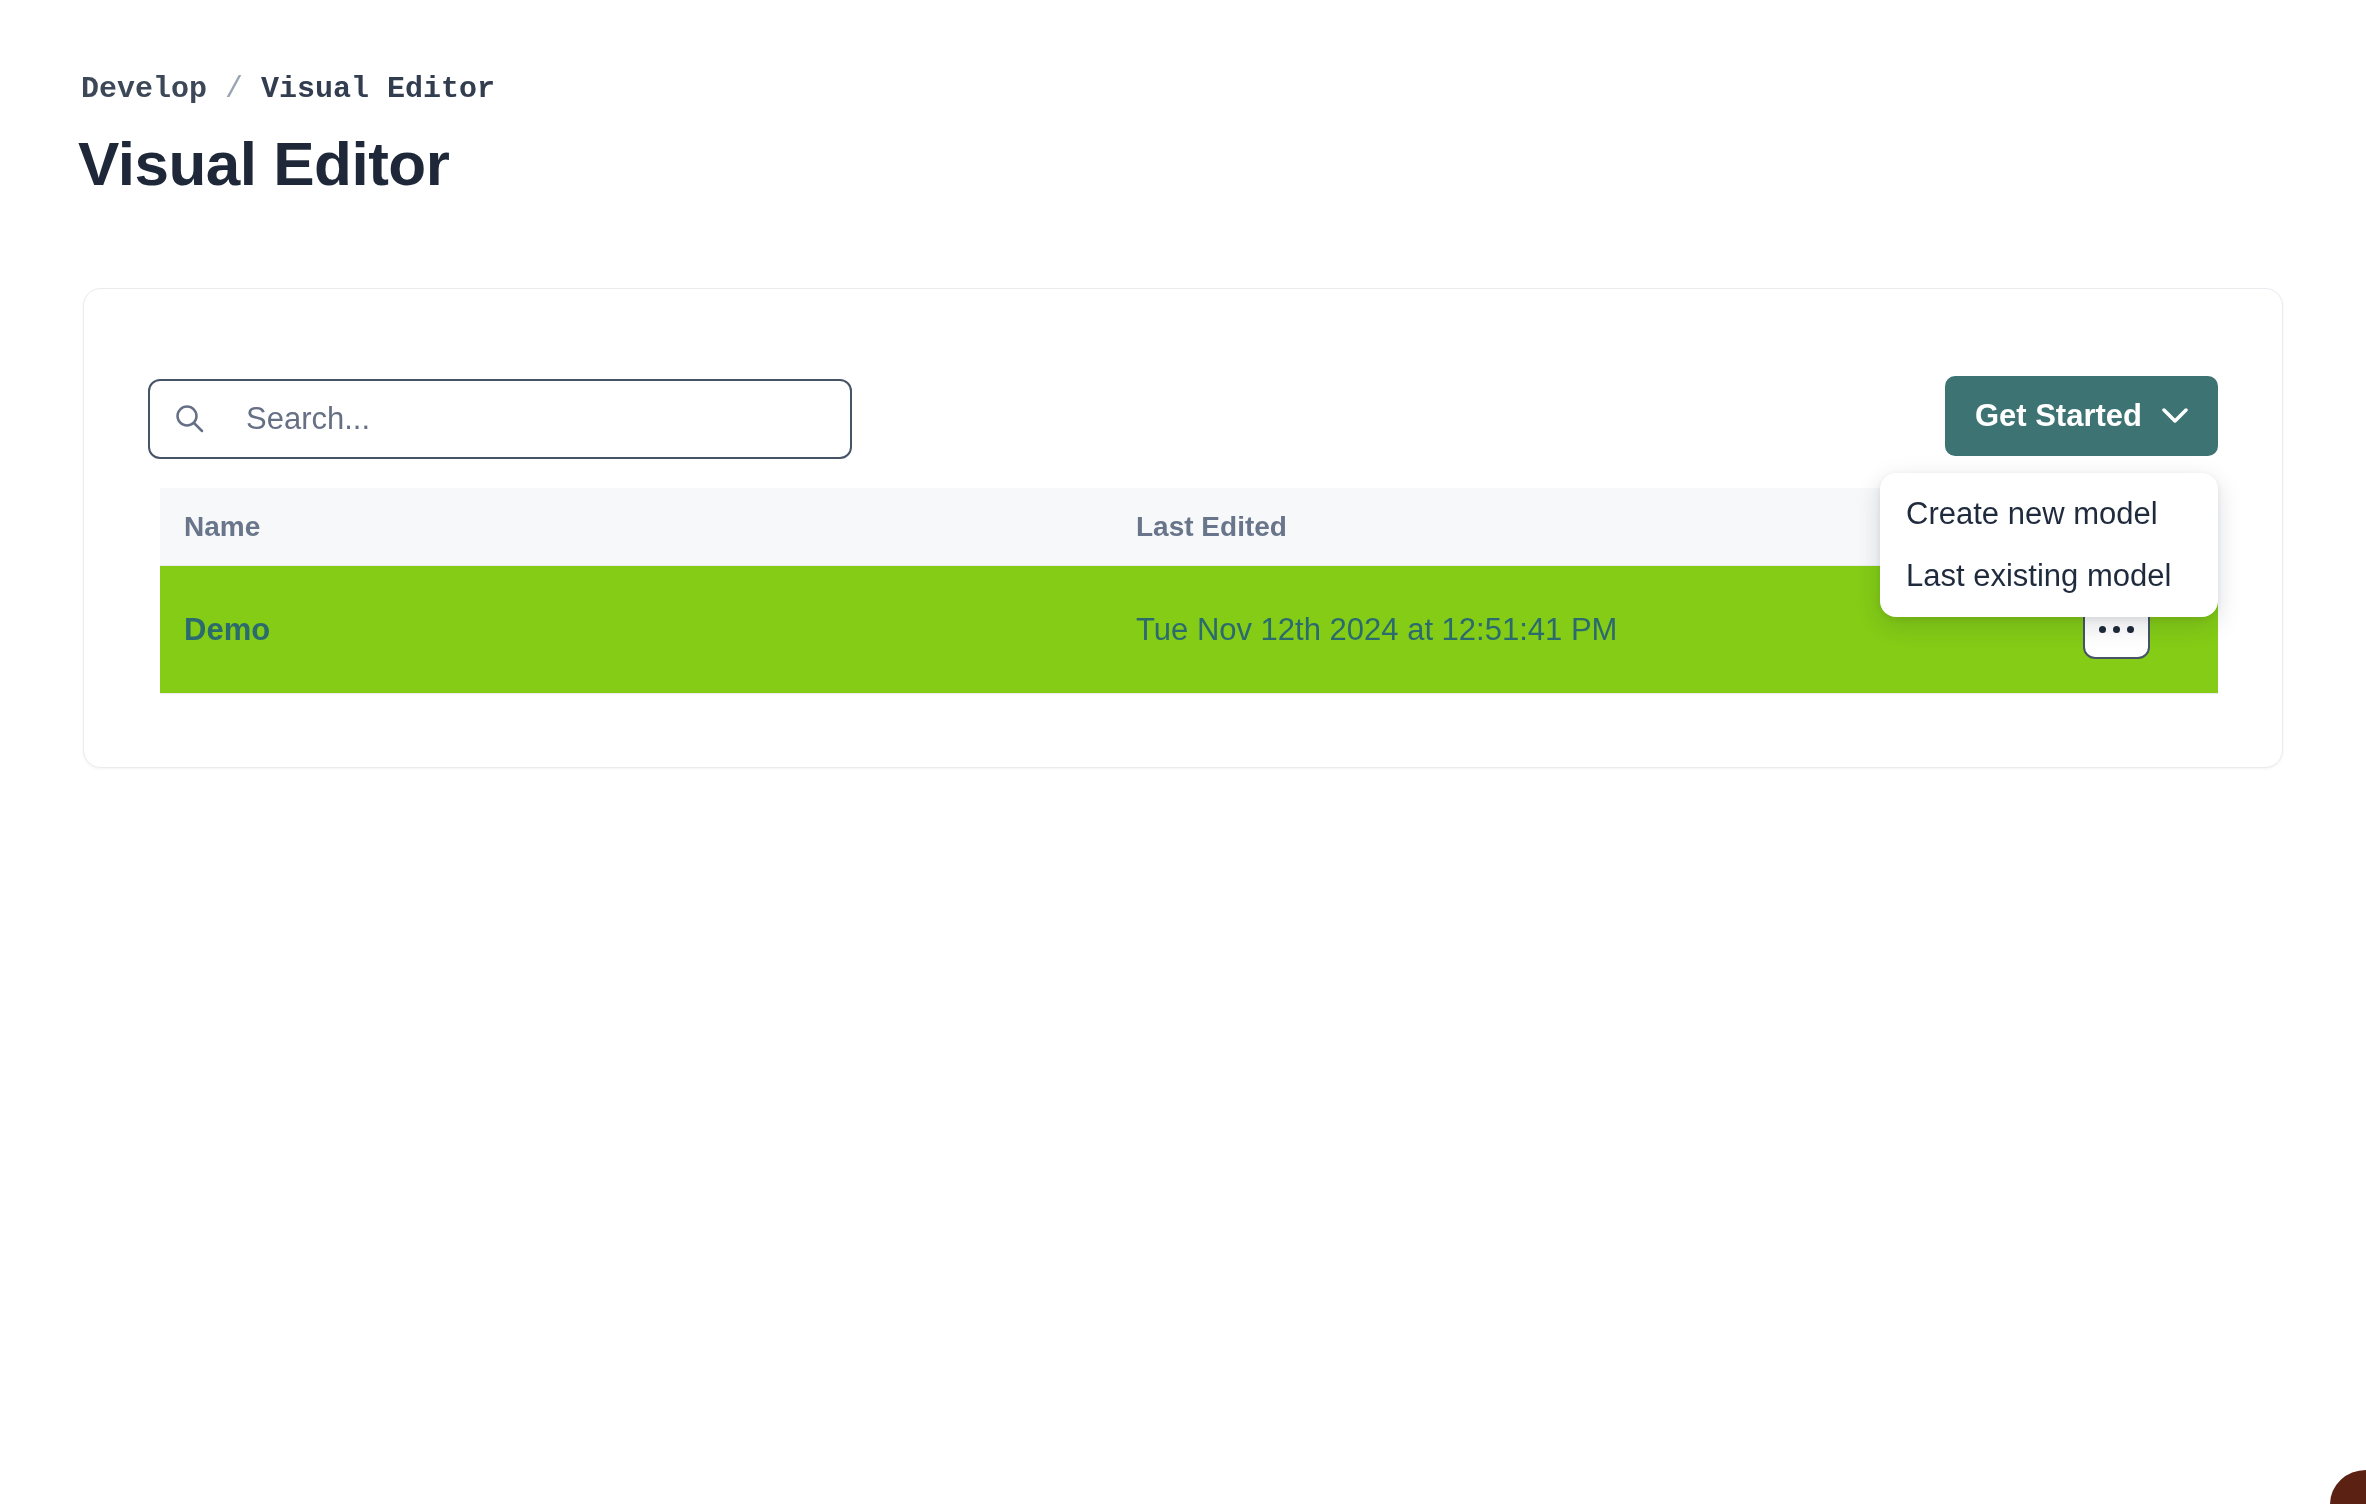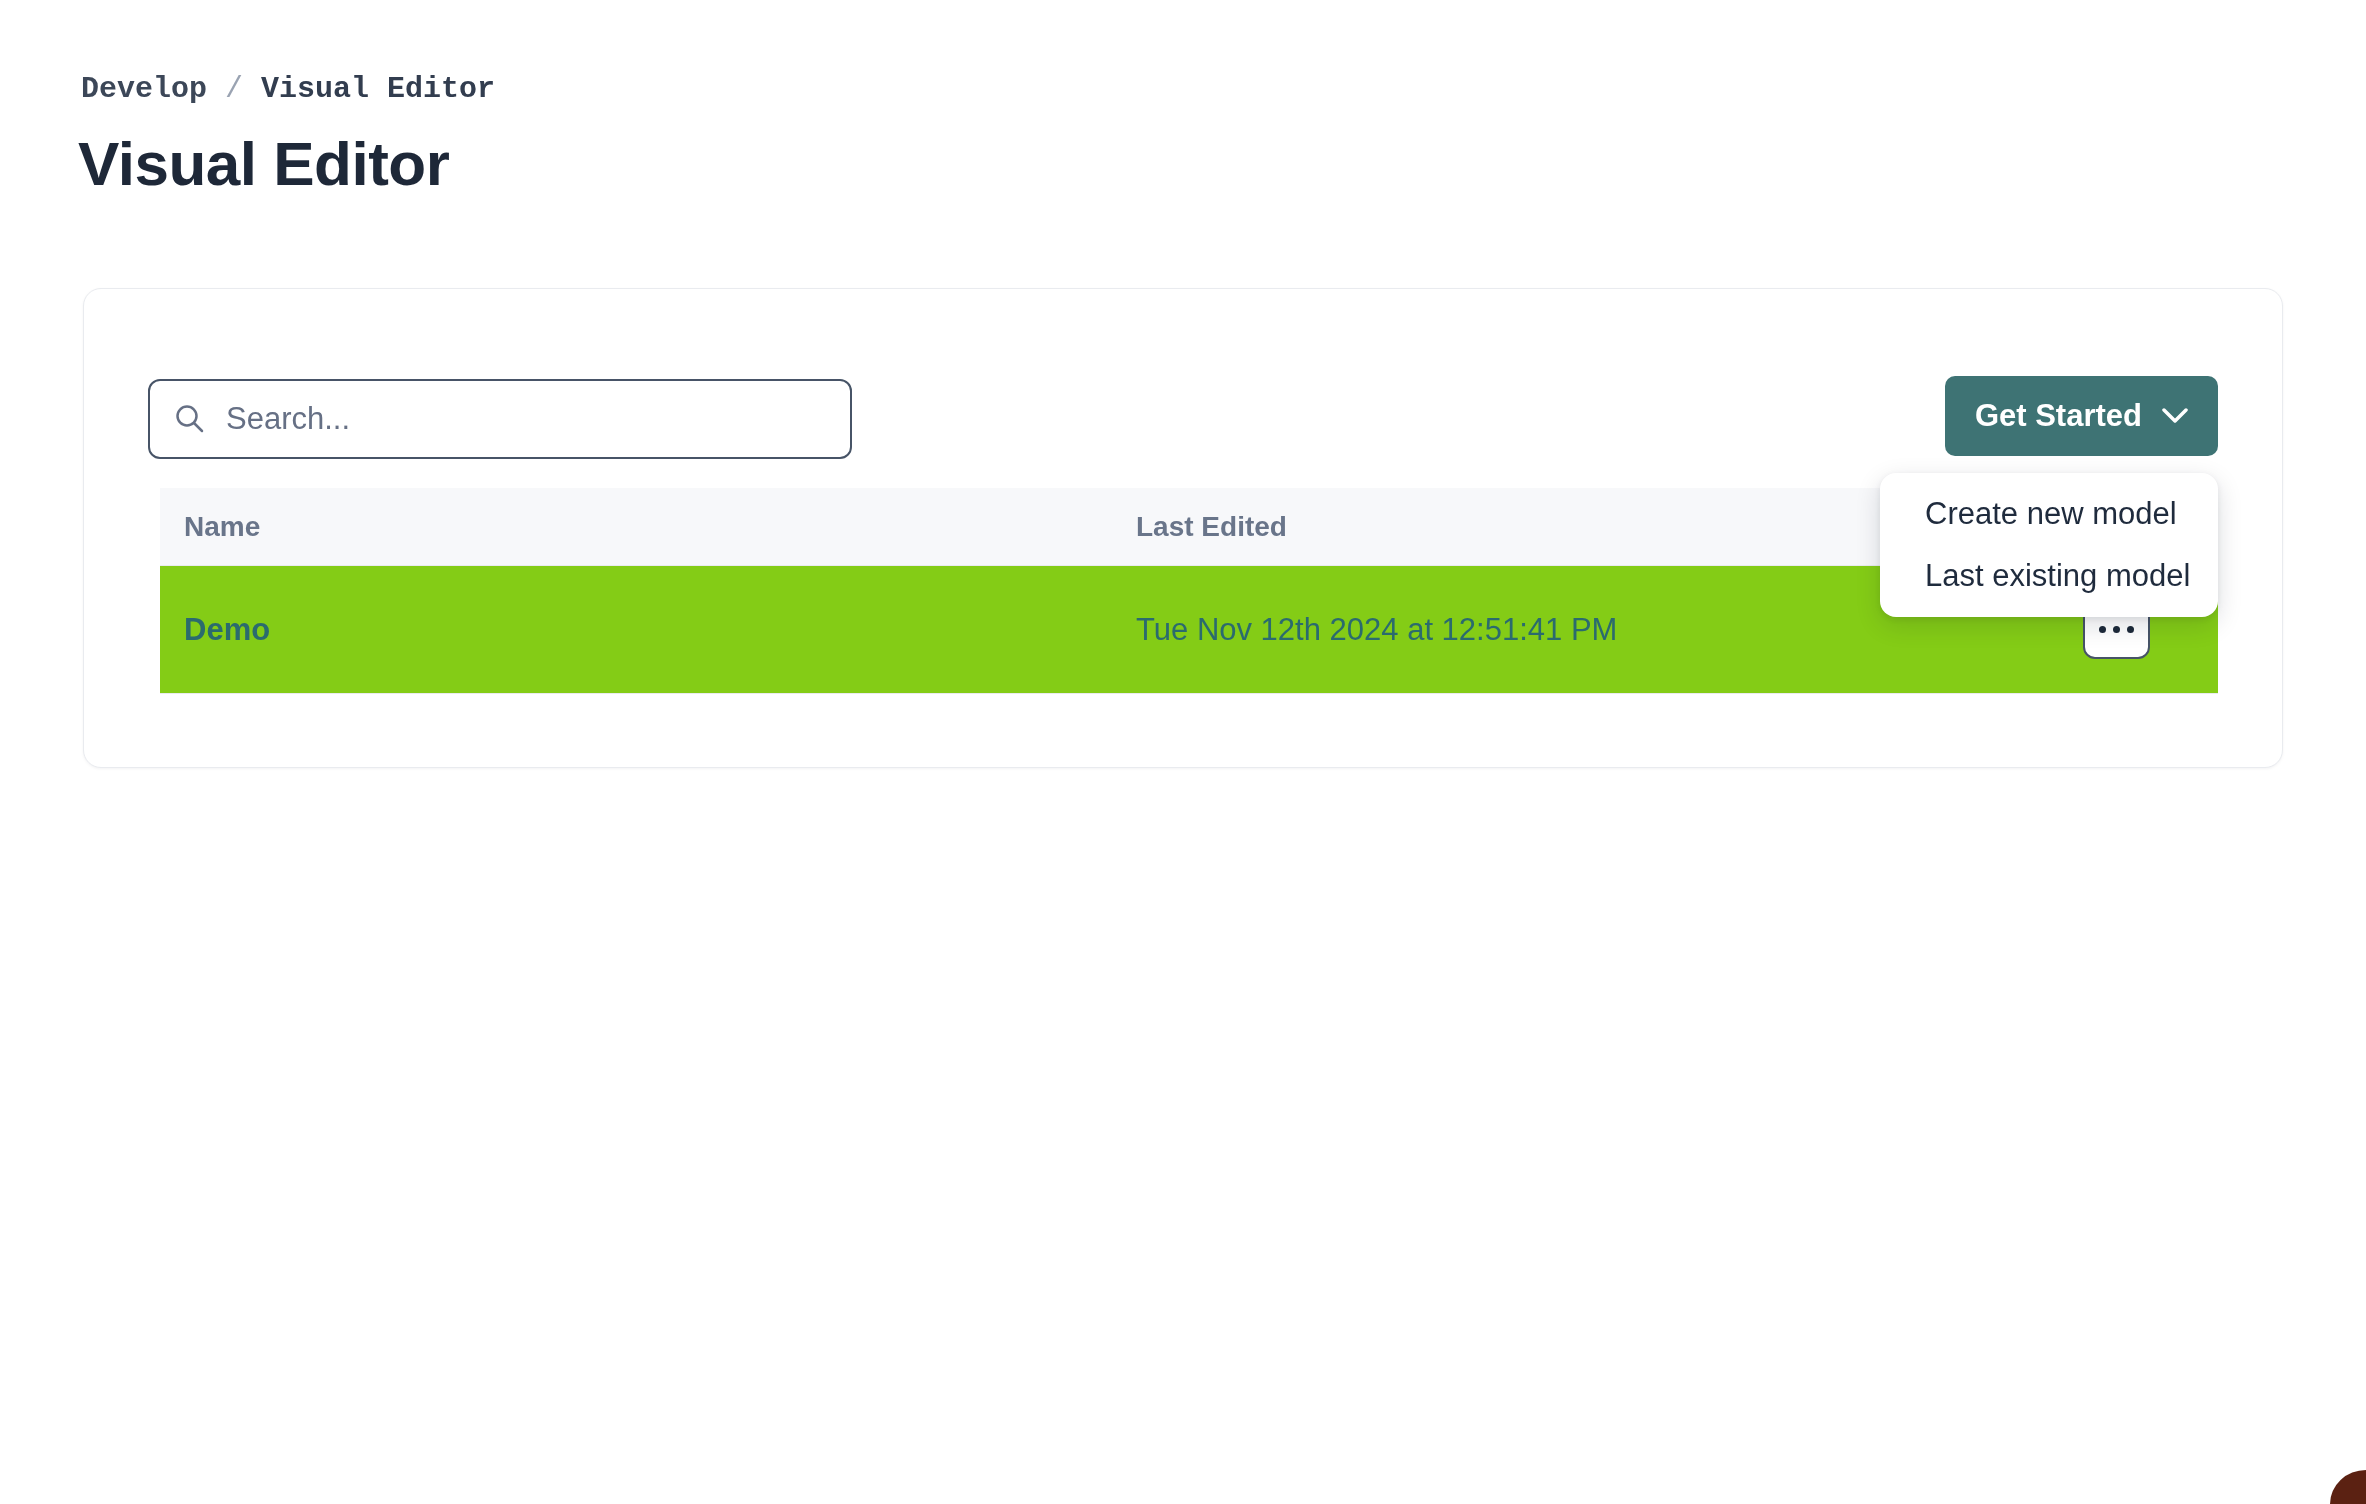--- a/index.html
+++ b/index.html
@@ -49,21 +49,21 @@
     box-shadow:0 1px 3px rgba(16,24,40,.05);
   }
 
   
   .search-wrap{
     position:absolute;left:64px;top:90px;
     width:704px;height:80px;
     border:2px solid var(--dark-border);
     border-radius:12px;
     display:flex;align-items:center;
-    padding-left:24px;background:#fff;
+    padding-left:24px;background:#fff;gap:20px;
   }
   .search-icon{display:flex;align-items:center;flex:0 0 auto;}
   .search-input{
     border:none;outline:none;flex:1;height:100%;
     font-size:31px;color:#344054;
     padding-left:20px;background:transparent;
     font-family:inherit;
   }
   .search-input::placeholder{color:#667085;opacity:1;}
 
@@ -106,21 +106,21 @@
 
   
   .menu{
     position:absolute;left:1880px;top:473px;width:338px;
     background:#fff;border-radius:16px;
     box-shadow:0 8px 26px rgba(16,24,40,.14),0 2px 6px rgba(16,24,40,.08);
     padding:10px 0;z-index:5;
   }
   .menu-item{
     height:62px;display:flex;align-items:center;
-    padding:0 45px;font-size:31px;color:#1f2b3d;
+    padding:0 26px;font-size:31px;color:#1f2b3d;
     cursor:pointer;white-space:nowrap;
   }
 
   
   .corner-artifact{
     position:absolute;right:0;bottom:0;
     width:36px;height:34px;
     background:var(--maroon);
     border-top-left-radius:100% 100%;
   }

